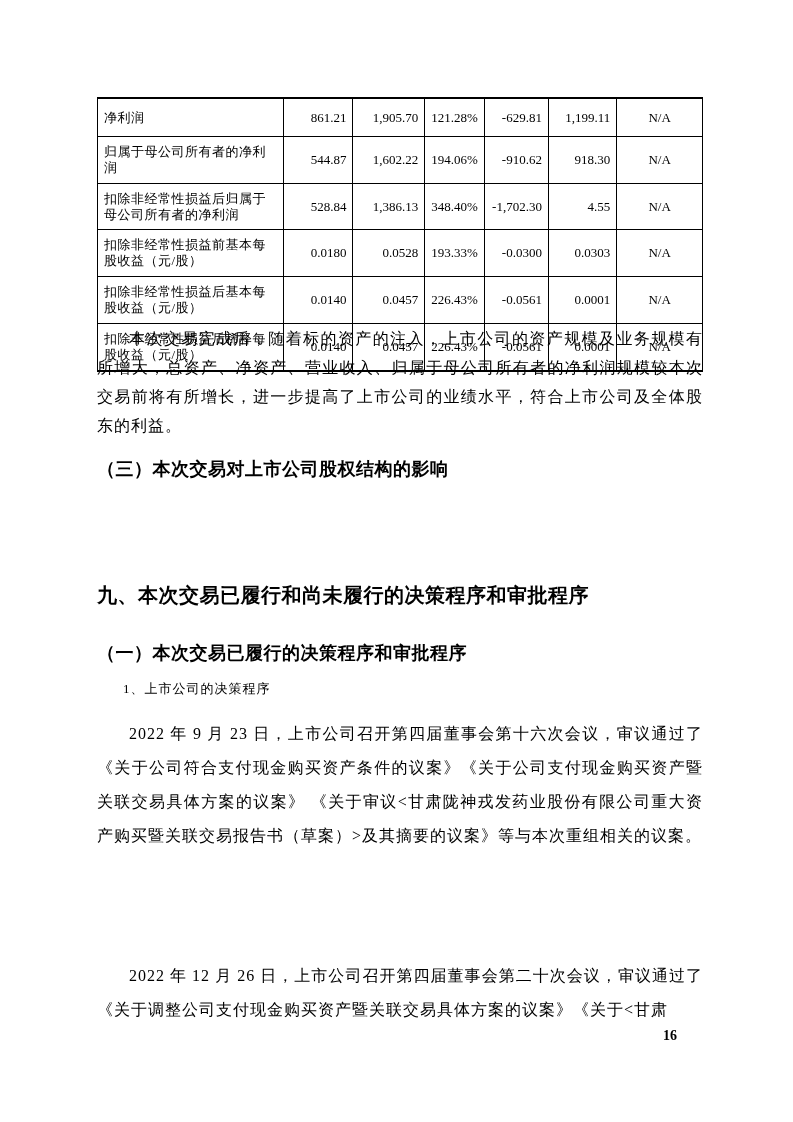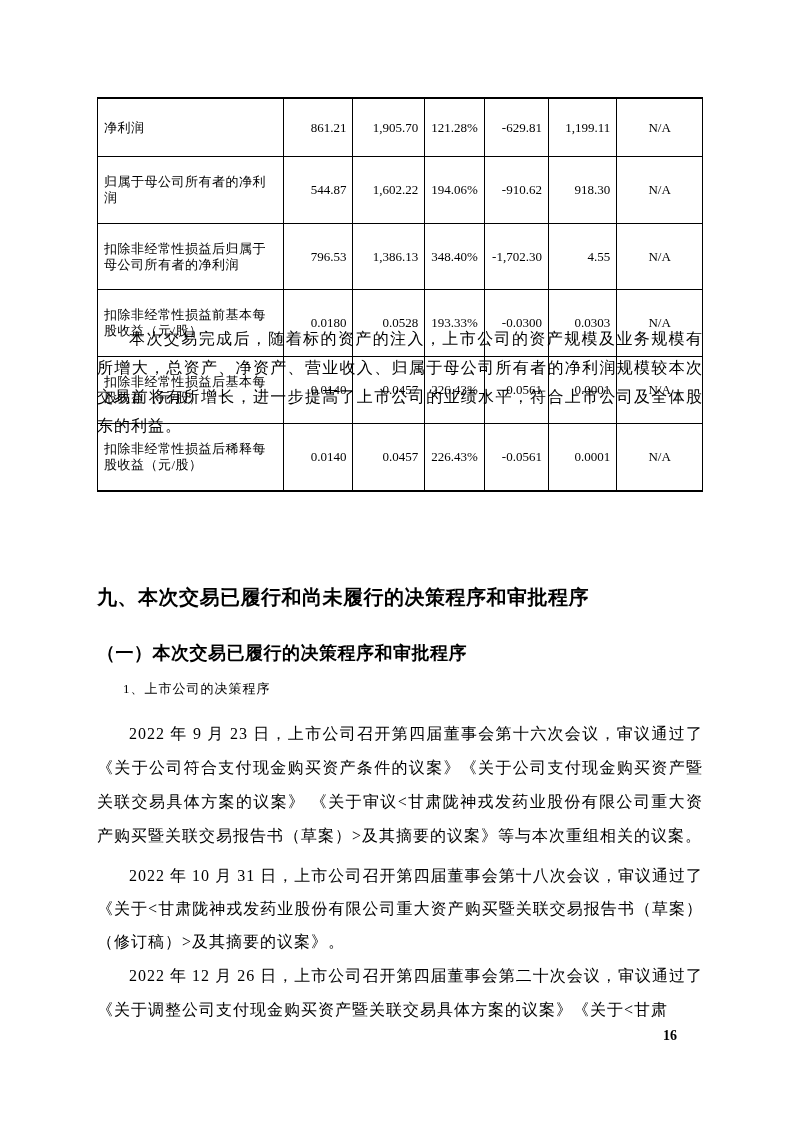--- a/index.html
+++ b/index.html
@@ -20,21 +20,21 @@
   table.fin{
     top:0;
     width:100%;
     border-collapse:collapse;
     border-top:2.5px solid #000;
     border-bottom:2.5px solid #000;
     font-size:13px;
   }
   table.fin td{
     border:1px solid #000;
-    padding:17px 6px;
+    padding:7px 6px;
     height:23px;
     line-height:1.22;
     vertical-align:middle;
   }
   td.label-cell{text-align:left;letter-spacing:0.5px;padding-left:5px;}
   td.value-cell{text-align:right;}
   td.na-cell{text-align:center;}
 
   
   .para{
@@ -52,21 +52,21 @@
 
   
   .hd{
     font-family:"Liberation Sans","DejaVu Sans",sans-serif;
     font-weight:bold;
     margin:0;
     line-height:1.3;
     letter-spacing:0.5px;
   }
   #heading3{top:361px;font-size:18px;}
-  #heading9{top:487px;font-size:20px;}
+  #heading9{top:487px;font-size:20px;font-family:Liberation Mono, monospace;}
   #heading9-1{top:545px;font-size:18px;}
   #sub1{top:584px;font-size:13px;text-indent:2em;letter-spacing:1px;}
 
   .page-number{
     position:absolute;
     left:655px;top:1028px;
     width:30px;
     font-size:14px;
     font-weight:bold;
     text-align:center;
@@ -102,21 +102,21 @@
             <td class="label-cell">归属于母公司所有者的净利润</td>
             <td class="value-cell">544.87</td>
             <td class="value-cell">1,602.22</td>
             <td class="value-cell">194.06%</td>
             <td class="value-cell">-910.62</td>
             <td class="value-cell">918.30</td>
             <td class="na-cell">N/A</td>
           </tr>
           <tr>
             <td class="label-cell">扣除非经常性损益后归属于母公司所有者的净利润</td>
-            <td class="value-cell">796.53</td>
+            <td class="value-cell">528.84</td>
             <td class="value-cell">1,386.13</td>
             <td class="value-cell">348.40%</td>
             <td class="value-cell">-1,702.30</td>
             <td class="value-cell">4.55</td>
             <td class="na-cell">N/A</td>
           </tr>
           <tr>
             <td class="label-cell">扣除非经常性损益前基本每股收益（元/股）</td>
             <td class="value-cell">0.0180</td>
             <td class="value-cell">0.0528</td>
@@ -141,30 +141,30 @@
             <td class="value-cell">226.43%</td>
             <td class="value-cell">-0.0561</td>
             <td class="value-cell">0.0001</td>
             <td class="na-cell">N/A</td>
           </tr>
         </tbody>
     </table>
 
     <p class="para" id="para1">本次交易完成后，随着标的资产的注入，上市公司的资产规模及业务规模有所增大，总资产、净资产、营业收入、归属于母公司所有者的净利润规模较本次交易前将有所增长，进一步提高了上市公司的业绩水平，符合上市公司及全体股东的利益。</p>
 
+    <h3 class="hd" id="heading3">（三）本次交易对上市公司股权结构的影响</h3>
 
 
     <h2 class="hd" id="heading9">九、本次交易已履行和尚未履行的决策程序和审批程序</h2>
 
     <h3 class="hd" id="heading9-1">（一）本次交易已履行的决策程序和审批程序</h3>
 
     <div class="hd" id="sub1" style="font-family:'Liberation Serif','DejaVu Serif',serif;font-weight:normal;">1、上市公司的决策程序</div>
 
     <p class="para" id="para3">2022 年 9 月 23 日，上市公司召开第四届董事会第十六次会议，审议通过了《关于公司符合支付现金购买资产条件的议案》《关于公司支付现金购买资产暨关联交易具体方案的议案》 《关于审议&lt;甘肃陇神戎发药业股份有限公司重大资产购买暨关联交易报告书（草案）&gt;及其摘要的议案》等与本次重组相关的议案。</p>
 
-    <p class="para" id="para4">2022 年 10 月 31 日，上市公司召开第四届董事会第十八次会议，审议通过了《关于&lt;甘肃陇神戎发药业股份有限公司重大资产购买暨关联交易报告书（草案）（修订稿）&gt;及其摘要的议案》。</p>
 
     <p class="para" id="para5">2022 年 12 月 26 日，上市公司召开第四届董事会第二十次会议，审议通过了《关于调整公司支付现金购买资产暨关联交易具体方案的议案》《关于&lt;甘肃</p>
 
   </div>
 
   <div class="page-number">16</div>
 </div>
 
 </body></html>

